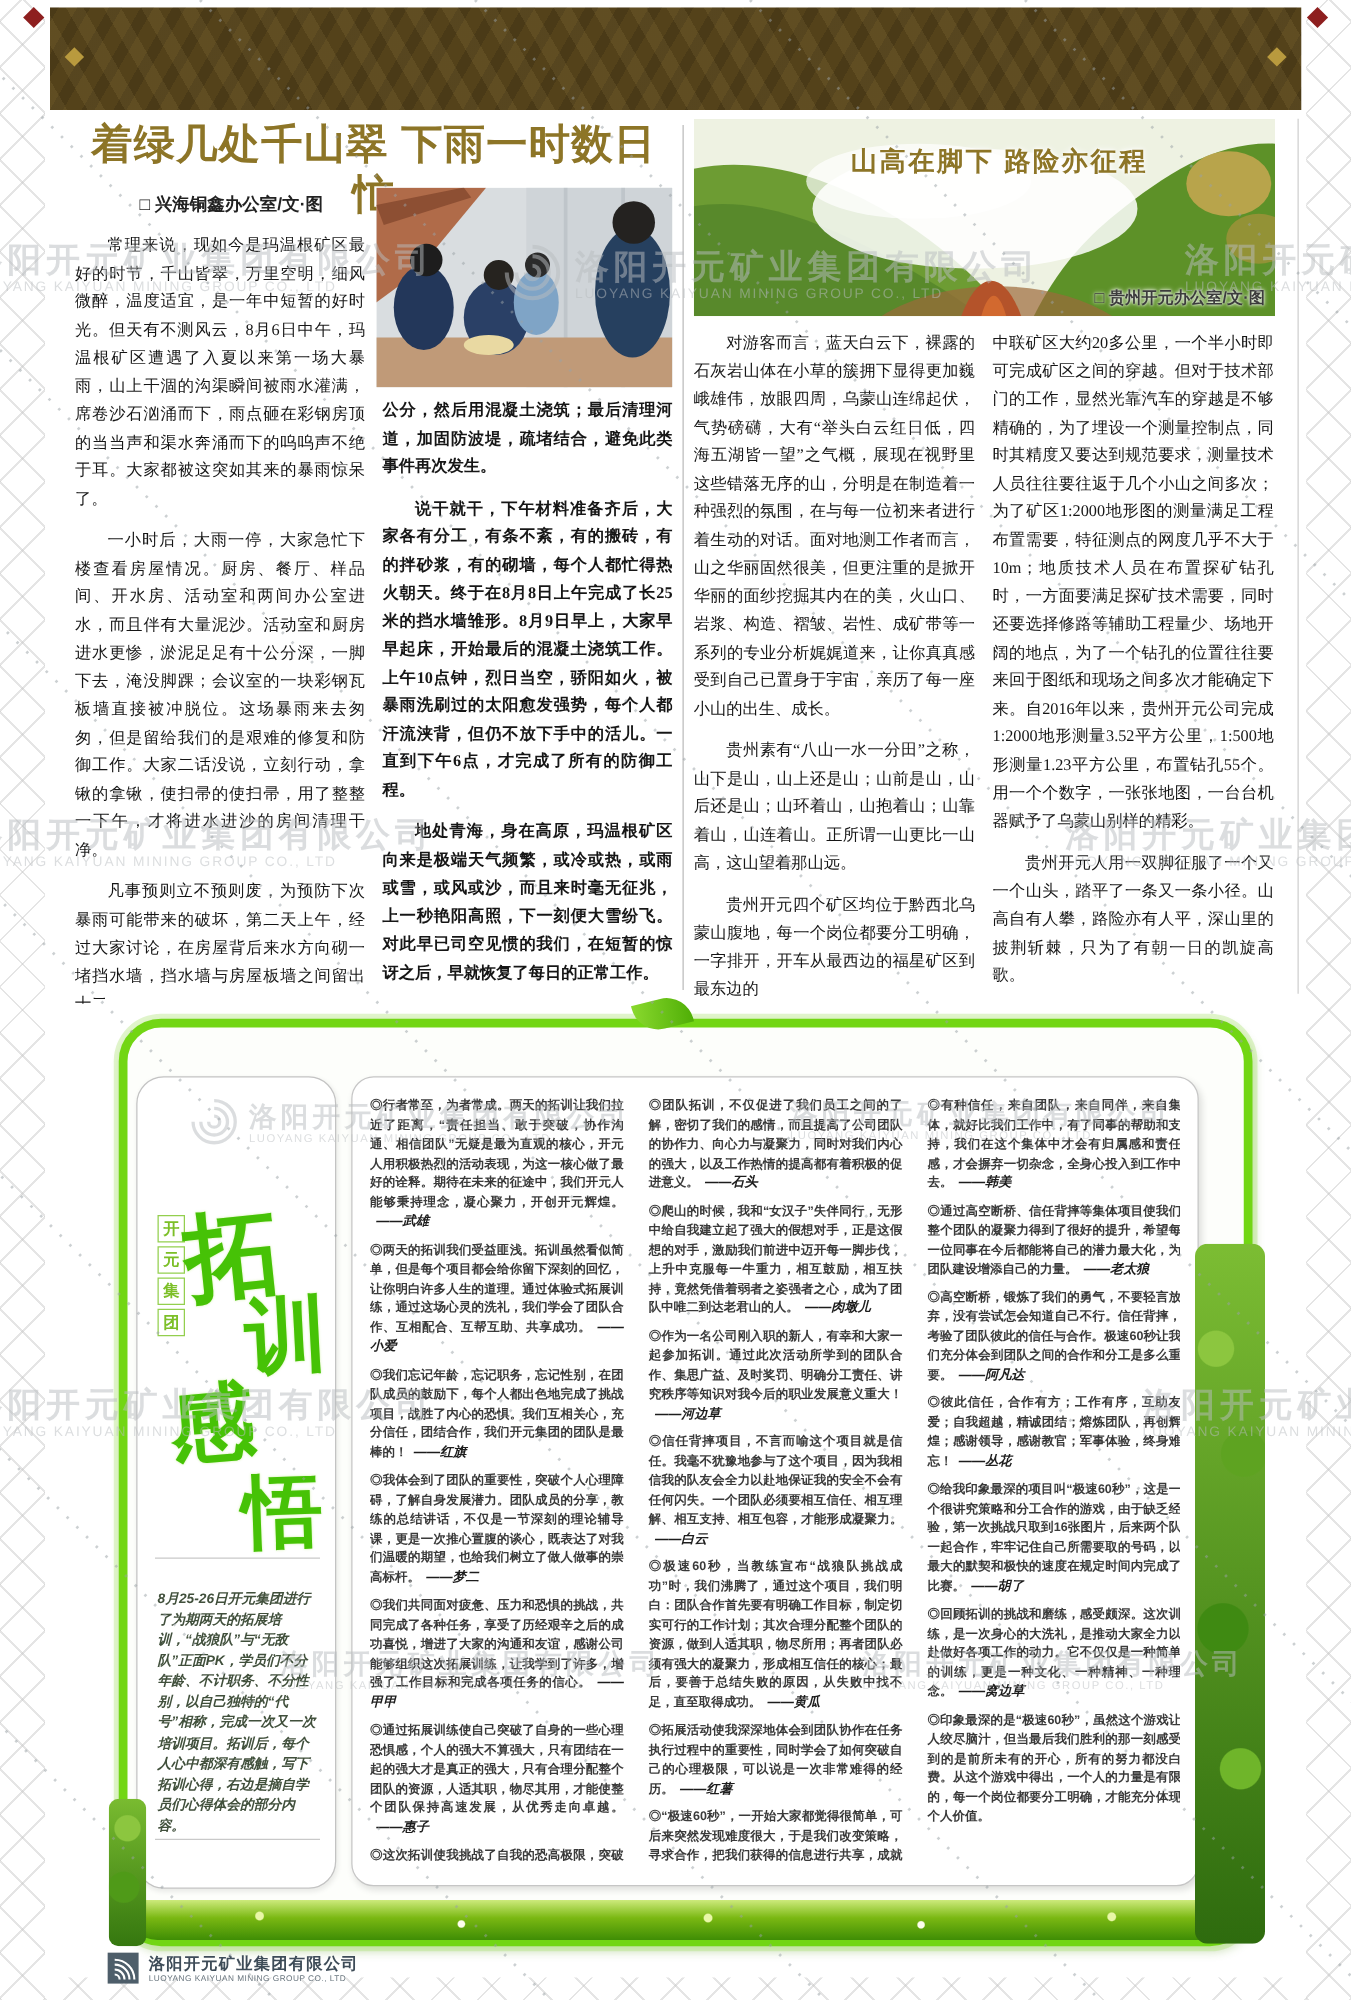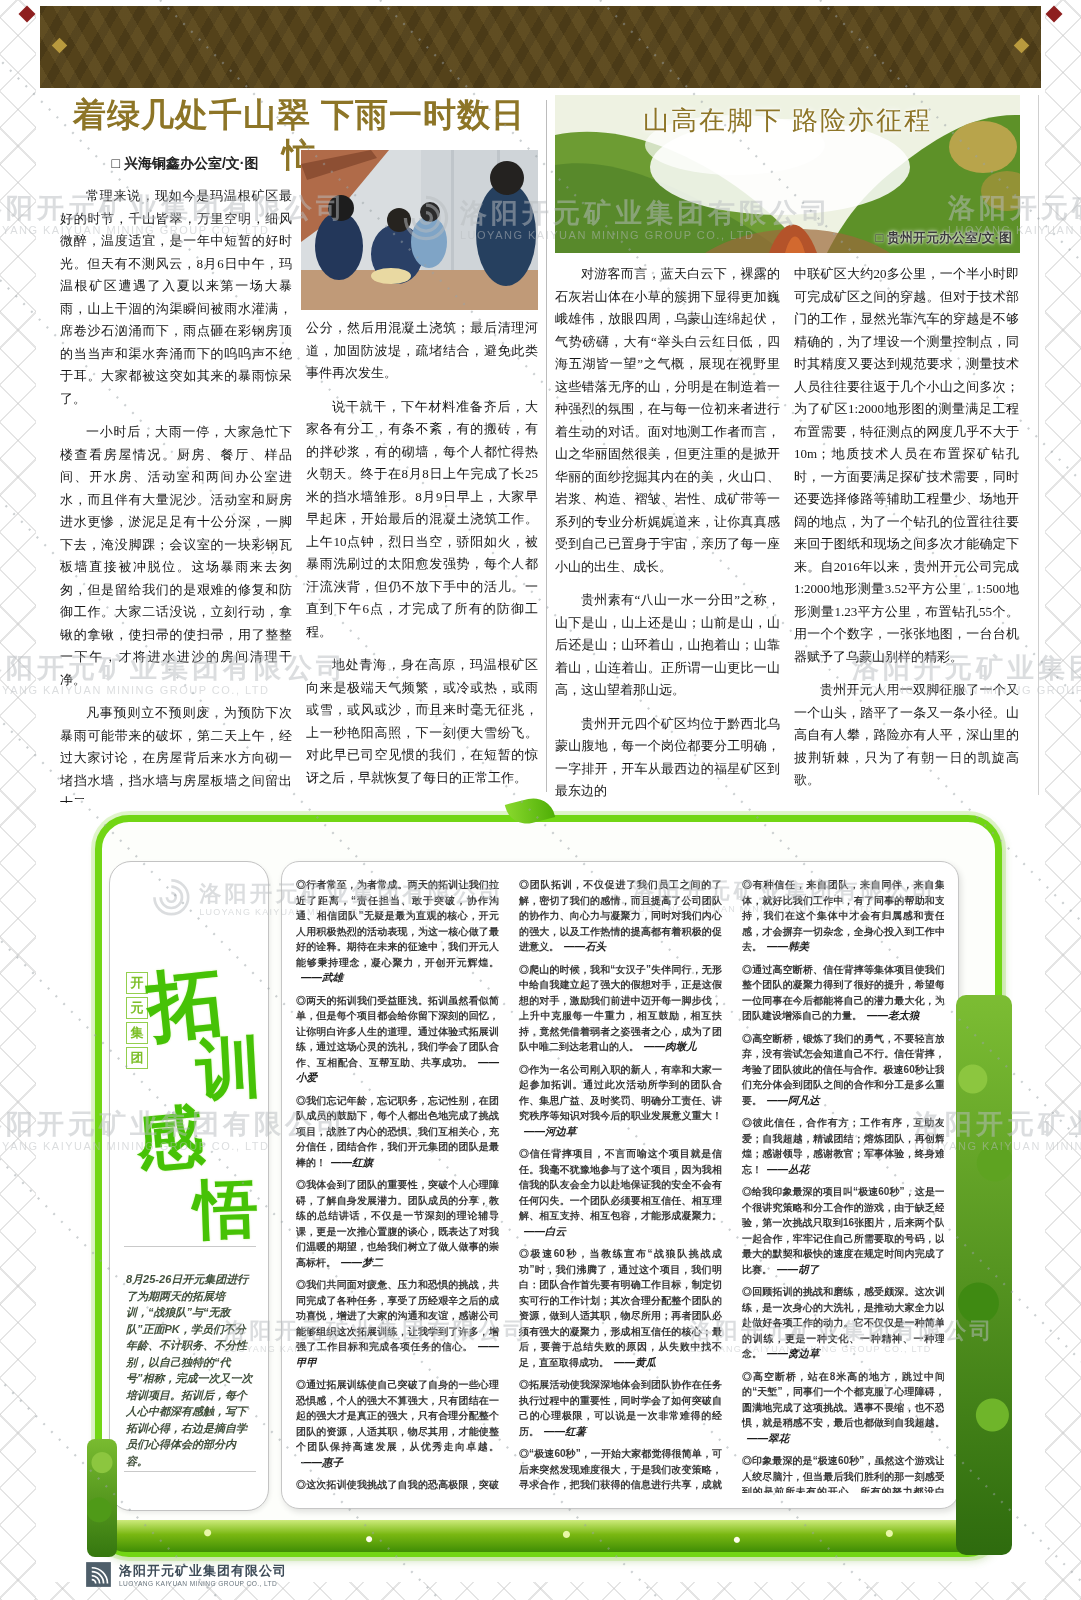--- a/index.html
+++ b/index.html
@@ -33,24 +33,24 @@
   .article-left .byline{position:absolute;top:60px;left:0;width:250px;text-align:center;}
   .cols{position:absolute;left:0;right:0;display:flex;gap:14px;overflow:hidden;}
   .article-left .cols{top:90px;height:618px;}
   .article-right .cols{top:168px;height:540px;}
   .col{width:232px;flex:0 0 auto;font-family:"Liberation Serif","DejaVu Serif",serif;
        font-size:13px;line-height:22.5px;color:#161616;text-align:justify;}
   .article-right .col{width:225px;}
   .col p{margin:0 0 11px;text-indent:2em;}
   .col p.cont{text-indent:0;}
   .photo-workers{position:absolute;top:55px;right:0;width:237px;height:160px;overflow:hidden;}
-  .article-left .col2{padding-top:132px;}
+  .article-left .col2{padding-top:132px;font-weight:bold;}
   .photo-mountains{position:absolute;left:0;top:0;width:465px;height:158px;overflow:hidden;}
-  .mt-headline{position:absolute;left:0;top:8px;width:100%;text-align:center;margin:0;
-      font-size:26px;font-weight:400;color:#8d7527;letter-spacing:2px;
+  .mt-headline{position:absolute;left:0;top:8px;width:100%;text-align:center;margin:12px;
+      font-size:21px;font-weight:700;color:#8d7527;letter-spacing:2px;
       text-shadow:0 0 6px #fff,0 0 3px #fff,0 0 1px #fff;}
   .mt-byline{position:absolute;right:8px;bottom:6px;font-size:13px;font-weight:700;color:#3c3c3c;
       text-shadow:0 0 4px #fff,0 0 2px #fff;}
   .v-divider{position:absolute;left:546px;top:100px;height:692px;width:1px;background:#bcbcbc;z-index:2;}
   .r-divider{position:absolute;left:1038px;top:95px;height:700px;width:1px;background:#cfcfcf;z-index:2;}
   
   .wm{position:absolute;z-index:6;pointer-events:none;color:#b9bdc0;opacity:.5;white-space:nowrap;
       display:flex;align-items:center;gap:8px;}
   .wm .wm-txt{display:block;}
   .wm .cn{display:block;font-size:27px;font-weight:700;letter-spacing:4px;}
@@ -235,21 +235,20 @@
           <p class="t-item"><span>◎拓展活动使我深深地体会到团队协作在任务执行过程中的重要性，同时学会了如何突破自己的心理极限，可以说是一次非常难得的经历。</span><span class="t-author">——红薯</span></p>
           <p class="t-item"><span>◎“极速60秒”，一开始大家都觉得很简单，可后来突然发现难度很大，于是我们改变策略，寻求合作，把我们获得的信息进行共享，成就了大团队的荣誉。在这个游戏环节，充分体现了牺牲小我，成就大我，才能使团队走的更远。</span></p>
         </div>
         <div class="t-col">
           <p class="t-item"><span>◎有种信任，来自团队，来自同伴，来自集体，就好比我们工作中，有了同事的帮助和支持，我们在这个集体中才会有归属感和责任感，才会摒弃一切杂念，全身心投入到工作中去。</span><span class="t-author">——韩美</span></p>
           <p class="t-item"><span>◎通过高空断桥、信任背摔等集体项目使我们整个团队的凝聚力得到了很好的提升，希望每一位同事在今后都能将自己的潜力最大化，为团队建设增添自己的力量。</span><span class="t-author">——老太狼</span></p>
           <p class="t-item"><span>◎高空断桥，锻炼了我们的勇气，不要轻言放弃，没有尝试怎会知道自己不行。信任背摔，考验了团队彼此的信任与合作。极速60秒让我们充分体会到团队之间的合作和分工是多么重要。</span><span class="t-author">——阿凡达</span></p>
           <p class="t-item"><span>◎彼此信任，合作有方；工作有序，互助友爱；自我超越，精诚团结；熔炼团队，再创辉煌；感谢领导，感谢教官；军事体验，终身难忘！</span><span class="t-author">——丛花</span></p>
           <p class="t-item"><span>◎给我印象最深的项目叫“极速60秒”，这是一个很讲究策略和分工合作的游戏，由于缺乏经验，第一次挑战只取到16张图片，后来两个队一起合作，牢牢记住自己所需要取的号码，以最大的默契和极快的速度在规定时间内完成了比赛。</span><span class="t-author">——胡了</span></p>
           <p class="t-item"><span>◎回顾拓训的挑战和磨练，感受颇深。这次训练，是一次身心的大洗礼，是推动大家全力以赴做好各项工作的动力。它不仅仅是一种简单的训练，更是一种文化、一种精神、一种理念。</span><span class="t-author">——窝边草</span></p>
-          <p class="t-item"><span>◎高空断桥，站在8米高的地方，跳过中间的“天堑”，同事们一个个都克服了心理障碍，圆满地完成了这项挑战。遇事不畏缩，也不恐惧，就是稍感不安，最后也都做到自我超越。</span><span class="t-author">——翠花</span></p>
           <p class="t-item"><span>◎印象最深的是“极速60秒”，虽然这个游戏让人绞尽脑汁，但当最后我们胜利的那一刻感受到的是前所未有的开心，所有的努力都没白费。从这个游戏中得出，一个人的力量是有限的，每一个岗位都要分工明确，才能充分体现个人价值。</span></p>
         </div>
       </div>
     </div>
     <div class="grass-strip"></div>
     <div class="tree-strip"></div>
     <div class="foliage-bl"></div>
   </section>
 
   <div class="wm" style="left:-25px;top:190px;">

